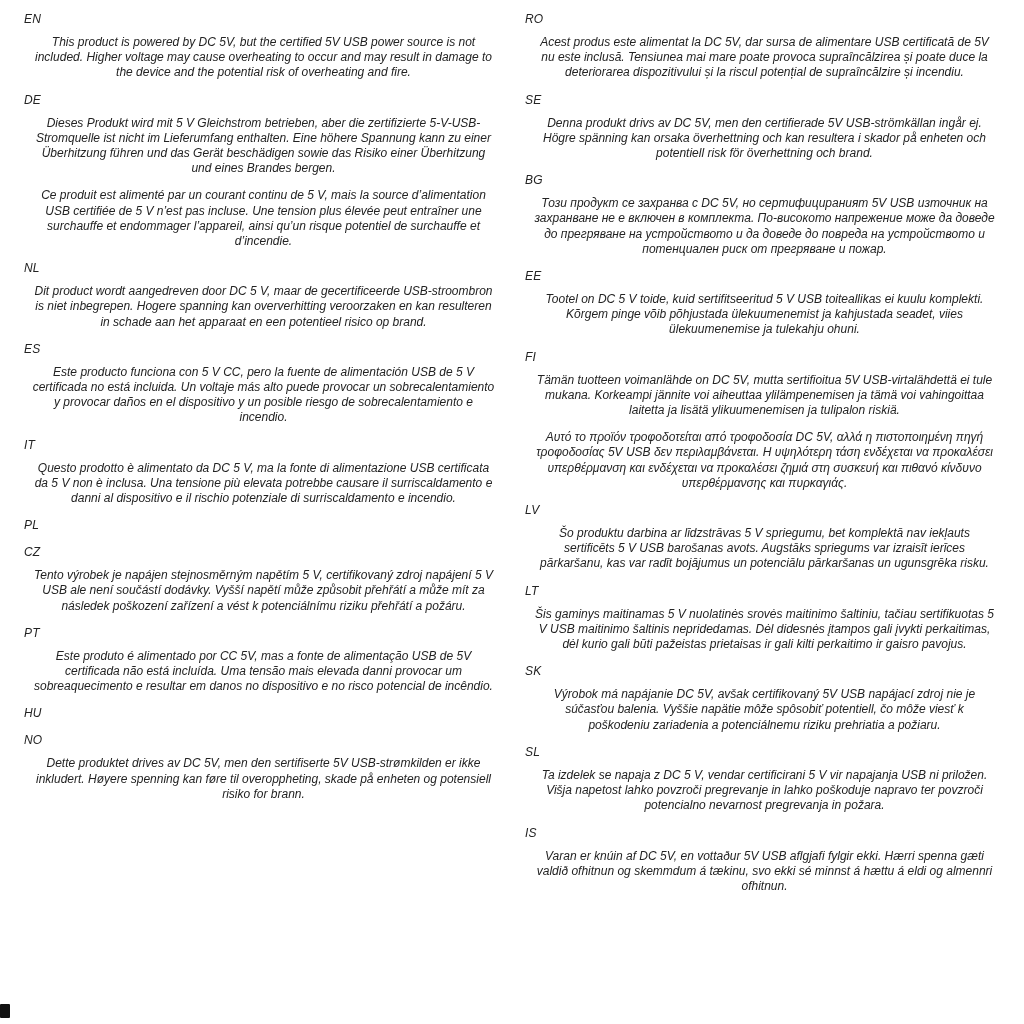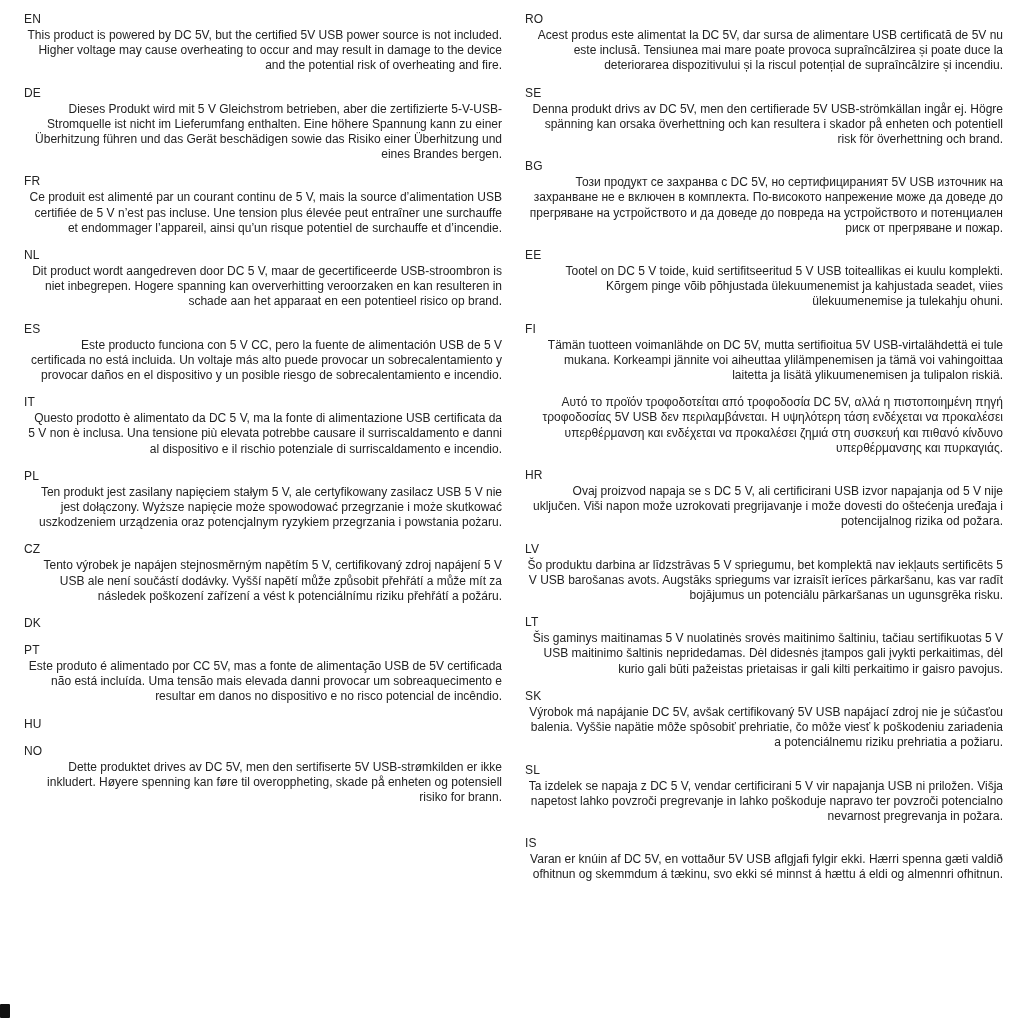--- a/index.html
+++ b/index.html
@@ -17,39 +17,40 @@
   }
   .page {
     box-sizing: border-box;
     width: 1024px;
     height: 1024px;
     padding: 12px 20px 0 24px;
     display: grid;
     grid-template-columns: 1fr 1fr;
     column-gap: 22px;
     align-content: start;
+    font-style: italic;
   }
   .col {
     display: block;
     min-width: 0;
   }
   .lang {
     margin: 0 0 12px 0;
   }
   .code {
     font-size: 12px;
     line-height: 15px;
     font-weight: 400;
     letter-spacing: 0.2px;
   }
   .body-text {
-    margin: 1px;
+    margin: 8px;
     font-size: 12px;
     line-height: 15.2px;
-    text-align: right;
+    text-align: center;
   }
   .artifact {
     position: absolute;
     left: 0;
     top: 1004px;
     width: 10px;
     height: 14px;
     background: #121212;
     border-radius: 1px;
   }
@@ -62,45 +63,42 @@
   <div class="col">
     <section class="lang">
       <div class="code">EN</div>
       <p class="body-text">This product is powered by DC 5V, but the certified 5V USB power source is not included. Higher voltage may cause overheating to occur and may result in damage to the device and the potential risk of overheating and fire.</p>
     </section>
     <section class="lang">
       <div class="code">DE</div>
       <p class="body-text">Dieses Produkt wird mit 5 V Gleichstrom betrieben, aber die zertifizierte 5-V-USB-Stromquelle ist nicht im Lieferumfang enthalten. Eine höhere Spannung kann zu einer Überhitzung führen und das Gerät beschädigen sowie das Risiko einer Überhitzung und eines Brandes bergen.</p>
     </section>
     <section class="lang">
-      <div class="code">FR</div>
       <p class="body-text">Ce produit est alimenté par un courant continu de 5 V, mais la source d’alimentation USB certifiée de 5 V n’est pas incluse. Une tension plus élevée peut entraîner une surchauffe et endommager l’appareil, ainsi qu’un risque potentiel de surchauffe et d’incendie.</p>
     </section>
     <section class="lang">
       <div class="code">NL</div>
       <p class="body-text">Dit product wordt aangedreven door DC 5 V, maar de gecertificeerde USB-stroombron is niet inbegrepen. Hogere spanning kan oververhitting veroorzaken en kan resulteren in schade aan het apparaat en een potentieel risico op brand.</p>
     </section>
     <section class="lang">
       <div class="code">ES</div>
       <p class="body-text">Este producto funciona con 5 V CC, pero la fuente de alimentación USB de 5 V certificada no está incluida. Un voltaje más alto puede provocar un sobrecalentamiento y provocar daños en el dispositivo y un posible riesgo de sobrecalentamiento e incendio.</p>
     </section>
     <section class="lang">
       <div class="code">IT</div>
       <p class="body-text">Questo prodotto è alimentato da DC 5 V, ma la fonte di alimentazione USB certificata da 5 V non è inclusa. Una tensione più elevata potrebbe causare il surriscaldamento e danni al dispositivo e il rischio potenziale di surriscaldamento e incendio.</p>
     </section>
     <section class="lang">
       <div class="code">PL</div>
-      <p class="body-text">Ten produkt jest zasilany napięciem stałym 5 V, ale certyfikowany zasilacz USB 5 V nie jest dołączony. Wyższe napięcie może spowodować przegrzanie i może skutkować uszkodzeniem urządzenia oraz potencjalnym ryzykiem przegrzania i powstania pożaru.</p>
     </section>
     <section class="lang">
       <div class="code">CZ</div>
       <p class="body-text">Tento výrobek je napájen stejnosměrným napětím 5 V, certifikovaný zdroj napájení 5 V USB ale není součástí dodávky. Vyšší napětí může způsobit přehřátí a může mít za následek poškození zařízení a vést k potenciálnímu riziku přehřátí a požáru.</p>
     </section>
     <section class="lang">
-      <div class="code">DK</div>
     </section>
     <section class="lang">
       <div class="code">PT</div>
       <p class="body-text">Este produto é alimentado por CC 5V, mas a fonte de alimentação USB de 5V certificada não está incluída. Uma tensão mais elevada danni provocar um sobreaquecimento e resultar em danos no dispositivo e no risco potencial de incêndio.</p>
     </section>
     <section class="lang">
       <div class="code">HU</div>
     </section>
     <section class="lang">
       <div class="code">NO</div>
@@ -126,34 +124,30 @@
       <p class="body-text">Tootel on DC 5 V toide, kuid sertifitseeritud 5 V USB toiteallikas ei kuulu komplekti. Kõrgem pinge võib põhjustada ülekuumenemist ja kahjustada seadet, viies ülekuumenemise ja tulekahju ohuni.</p>
     </section>
     <section class="lang">
       <div class="code">FI</div>
       <p class="body-text">Tämän tuotteen voimanlähde on DC 5V, mutta sertifioitua 5V USB-virtalähdettä ei tule mukana. Korkeampi jännite voi aiheuttaa ylilämpenemisen ja tämä voi vahingoittaa laitetta ja lisätä ylikuumenemisen ja tulipalon riskiä.</p>
     </section>
     <section class="lang">
       <p class="body-text">Αυτό το προϊόν τροφοδοτείται από τροφοδοσία DC 5V, αλλά η πιστοποιημένη πηγή τροφοδοσίας 5V USB δεν περιλαμβάνεται. Η υψηλότερη τάση ενδέχεται να προκαλέσει υπερθέρμανση και ενδέχεται να προκαλέσει ζημιά στη συσκευή και πιθανό κίνδυνο υπερθέρμανσης και πυρκαγιάς.</p>
     </section>
     <section class="lang">
-      <div class="code">HR</div>
-      <p class="body-text">Ovaj proizvod napaja se s DC 5 V, ali certificirani USB izvor napajanja od 5 V nije uključen. Viši napon može uzrokovati pregrijavanje i može dovesti do oštećenja uređaja i potencijalnog rizika od požara.</p>
-    </section>
-    <section class="lang">
       <div class="code">LV</div>
       <p class="body-text">Šo produktu darbina ar līdzstrāvas 5 V spriegumu, bet komplektā nav iekļauts sertificēts 5 V USB barošanas avots. Augstāks spriegums var izraisīt ierīces pārkaršanu, kas var radīt bojājumus un potenciālu pārkaršanas un ugunsgrēka risku.</p>
     </section>
     <section class="lang">
       <div class="code">LT</div>
       <p class="body-text">Šis gaminys maitinamas 5 V nuolatinės srovės maitinimo šaltiniu, tačiau sertifikuotas 5 V USB maitinimo šaltinis nepridedamas. Dėl didesnės įtampos gali įvykti perkaitimas, dėl kurio gali būti pažeistas prietaisas ir gali kilti perkaitimo ir gaisro pavojus.</p>
     </section>
     <section class="lang">
       <div class="code">SK</div>
-      <p class="body-text">Výrobok má napájanie DC 5V, avšak certifikovaný 5V USB napájací zdroj nie je súčasťou balenia. Vyššie napätie môže spôsobiť prehriatie, čo môže viesť k poškodeniu zariadenia a potenciálnemu riziku prehriatia a požiaru.</p>
+      <p class="body-text">Výrobok má napájanie DC 5V, avšak certifikovaný 5V USB napájací zdroj nie je súčasťou balenia. Vyššie napätie môže spôsobiť potentiell, čo môže viesť k poškodeniu zariadenia a potenciálnemu riziku prehriatia a požiaru.</p>
     </section>
     <section class="lang">
       <div class="code">SL</div>
       <p class="body-text">Ta izdelek se napaja z DC 5 V, vendar certificirani 5 V vir napajanja USB ni priložen. Višja napetost lahko povzroči pregrevanje in lahko poškoduje napravo ter povzroči potencialno nevarnost pregrevanja in požara.</p>
     </section>
     <section class="lang">
       <div class="code">IS</div>
       <p class="body-text">Varan er knúin af DC 5V, en vottaður 5V USB aflgjafi fylgir ekki. Hærri spenna gæti valdið ofhitnun og skemmdum á tækinu, svo ekki sé minnst á hættu á eldi og almennri ofhitnun.</p>
     </section>
   </div>

